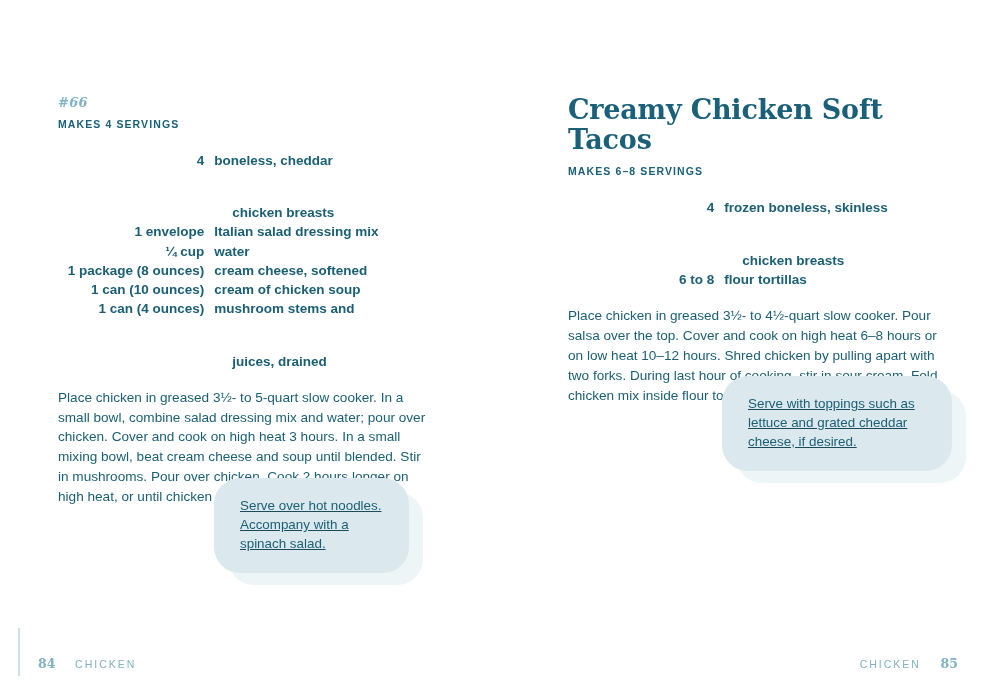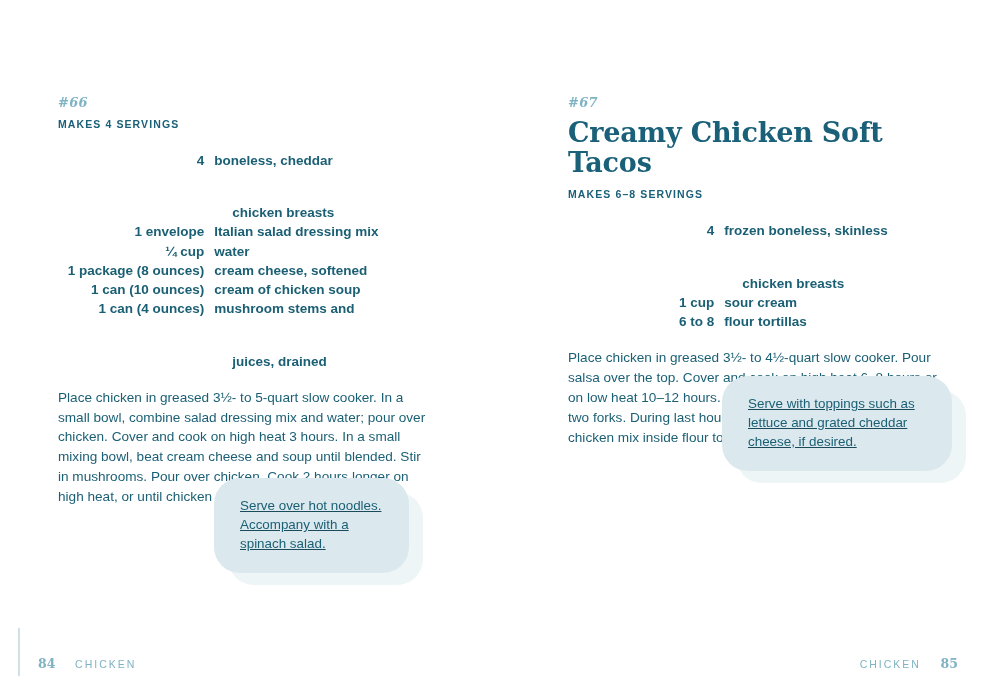--- a/index.html
+++ b/index.html
@@ -208,38 +208,33 @@
       </div>
 
       <div class="footer footer-left">
         <span class="pg">84</span>
         <span>&nbsp;&nbsp;</span>
         <span>CHICKEN</span>
       </div>
     </div>
 
     <div class="leaf leaf-right">
-      <div class="recipe-num">#67</div>
       <h1 class="recipe-title">Creamy Chicken Soft Tacos</h1>
       <div class="servings">MAKES 6–8 SERVINGS</div>
 
       <table class="ingredients">
         <tbody>
           <tr>
             <td class="ing-qty">4</td>
             <td class="ing-item">
               <span>frozen boneless, skinless</span>
               <span class="cont">chicken breasts</span>
             </td>
           </tr>
           <tr>
-            <td class="ing-qty">1 cup</td>
-            <td class="ing-item">sour cream</td>
-          </tr>
-          <tr>
             <td class="ing-qty">6 to 8</td>
             <td class="ing-item">flour tortillas</td>
           </tr>
         </tbody>
       </table>
 
       <p class="method">Place chicken in greased 3½- to 4½-quart slow cooker. Pour salsa over the top. Cover and cook on high heat 6–8 hours or on low heat 10–12 hours. Shred chicken by pulling apart with two forks. During last hour of cooking, stir in sour cream. Fold chicken mix inside flour tortillas to serve.</p>
 
       <div class="tip-wrap" style="left:222px; top:376px;">
         <div class="tip tip-right">

